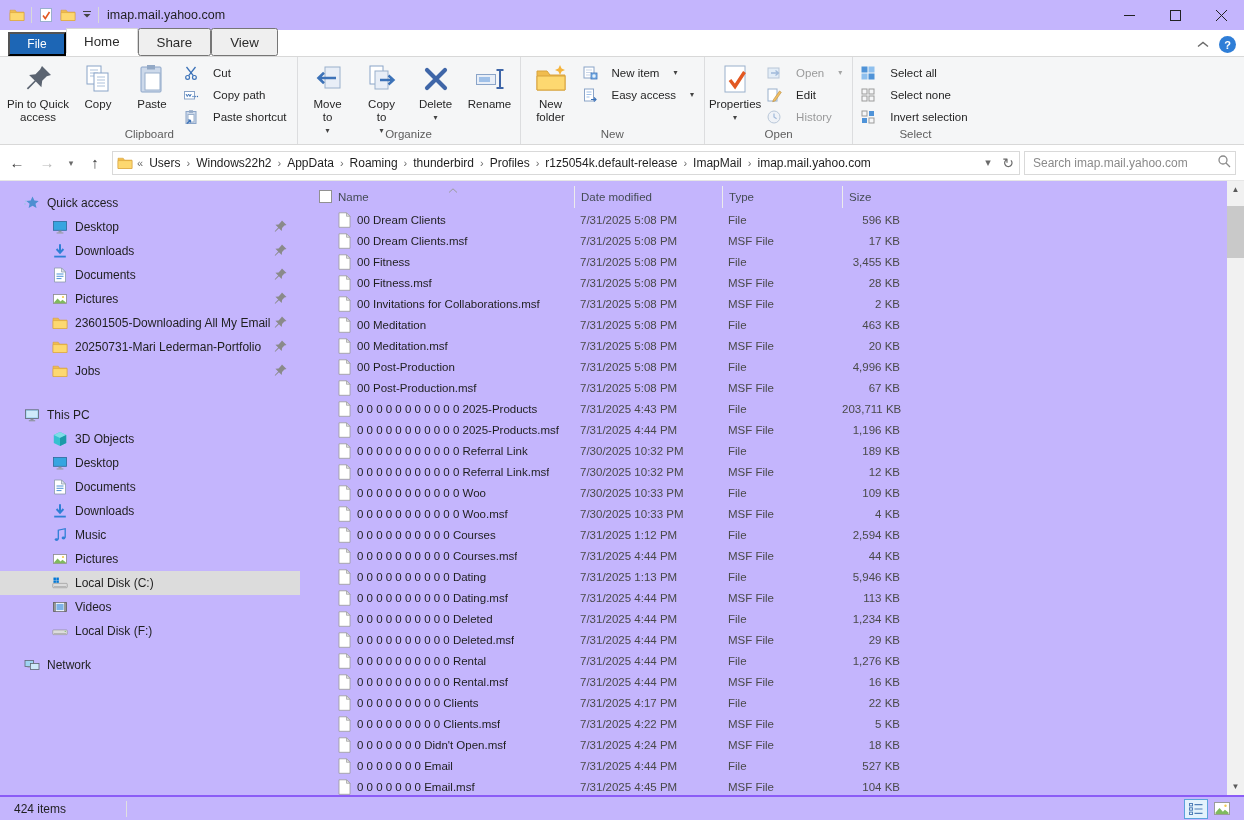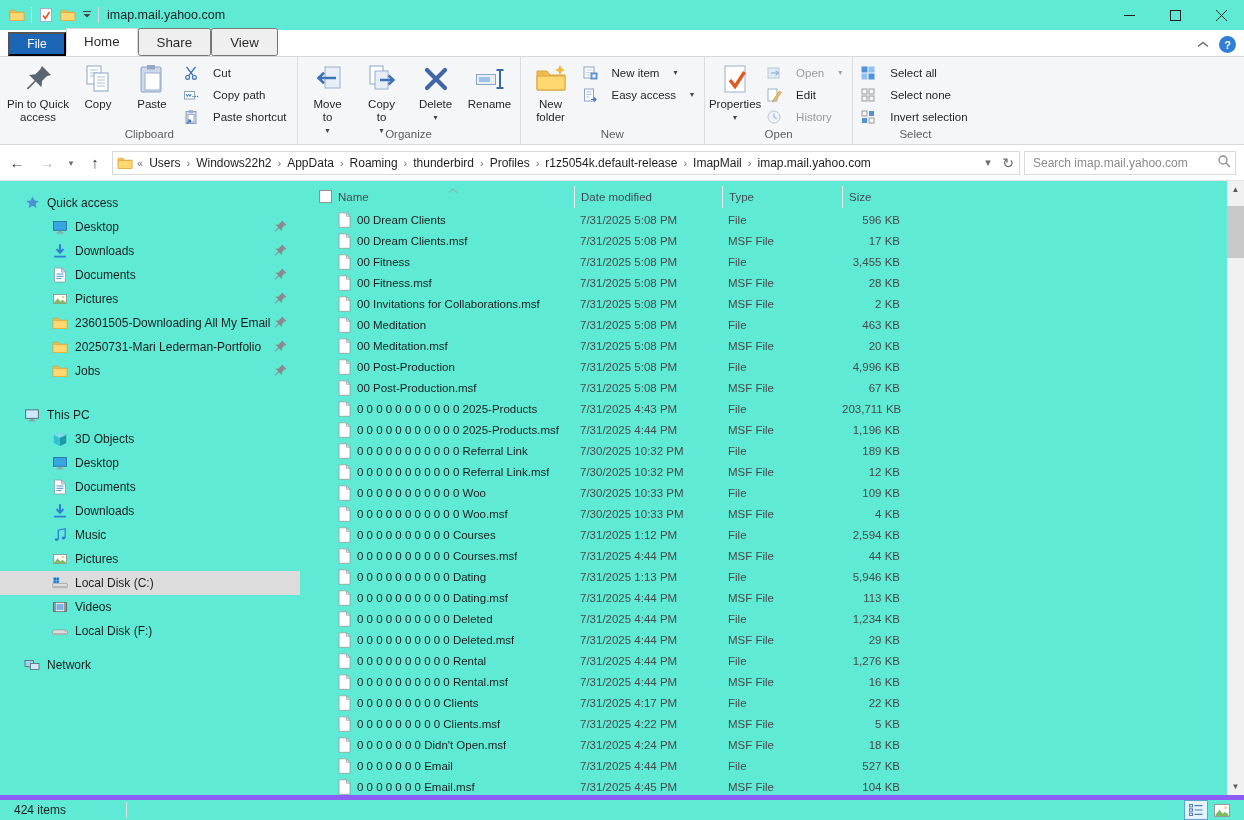--- a/index.html
+++ b/index.html
@@ -1,18 +1,18 @@
 <!DOCTYPE html>
 <html><head>
 <meta charset="utf-8">
 <style>
   * { margin:0; padding:0; box-sizing:border-box; }
   html,body { width:1244px; height:820px; overflow:hidden; background:#fff;
     font-family:"Liberation Sans", sans-serif; font-size:12px; color:#1f1f1f; }
-  #app { width:1244px; height:820px; display:flex; flex-direction:column; background:#5eead4; }
+  #app { width:1244px; height:820px; display:flex; flex-direction:column; background:#c4b5fd; }
 
   
   .titlebar { height:30px; display:flex; align-items:center; flex:0 0 30px; }
   .qat { display:flex; align-items:center; gap:6px; padding-left:9px; }
   .qat .sep { width:1px; height:16px; background:#d9d9d9; }
   .title-text { margin-left:8px; font-size:12.5px; }
   .win-controls { margin-left:auto; display:flex; height:30px; }
   .win-btn { width:46px; height:30px; display:flex; align-items:center; justify-content:center; background:transparent; border:none; }
   .win-btn svg { display:block; }
 
@@ -88,21 +88,21 @@
   .ic13 { width:13px; height:16px; display:inline-flex; flex:0 0 13px; }
   .ic13 svg { width:13px; height:16px; }
 
   
   .vscroll { width:17px; flex:0 0 17px; background:#f1f1f1; display:flex; flex-direction:column; align-items:center; }
   .sc-arrow { width:17px; height:17px; border:none; background:#f1f1f1; color:#5a5a5a; font-size:8px; display:flex; align-items:center; justify-content:center; }
   .sc-track { flex:1; width:17px; position:relative; }
   .sc-thumb { position:absolute; top:8px; left:0; width:17px; height:52px; background:#c9c9c9; }
 
   
-  .statusbar { height:25px; flex:0 0 25px; border-top:5px solid #8b5cf6; display:flex; align-items:center; padding:0 4px 0 14px; }
+  .statusbar { height:25px; flex:0 0 25px; border-top:2px solid #8b5cf6; display:flex; align-items:center; padding:0 4px 0 14px; }
   .status-sep { width:1px; height:16px; background:#e0e0e0; margin-left:60px; }
   .view-toggles { margin-left:auto; display:flex; align-items:center; gap:2px; padding-right:6px; }
   .vt-btn { width:24px; height:20px; border:1px solid transparent; background:none; display:flex; align-items:center; justify-content:center; }
   .vt-btn.active { border-color:#5aa3dc; background:#e3f2fc; }
 </style>
 </head>
 <body>
 
 <div id="app">
 

